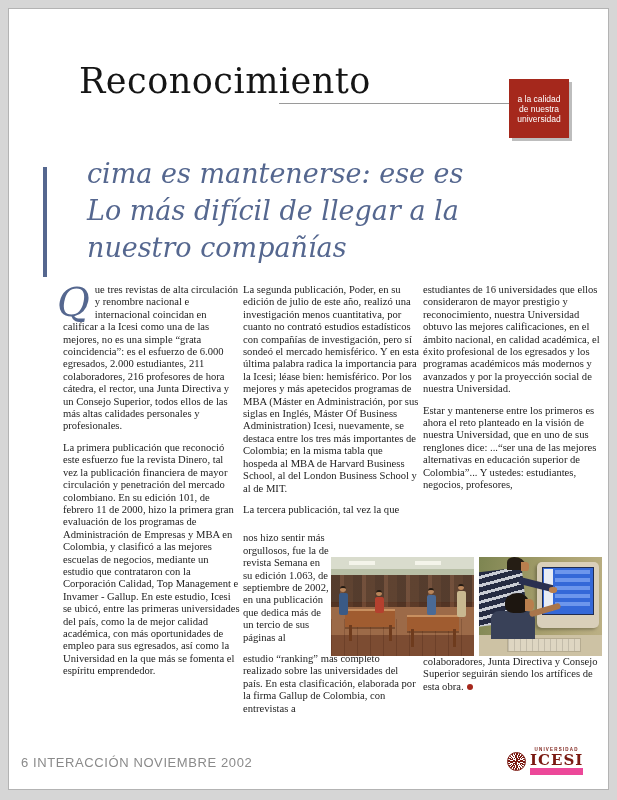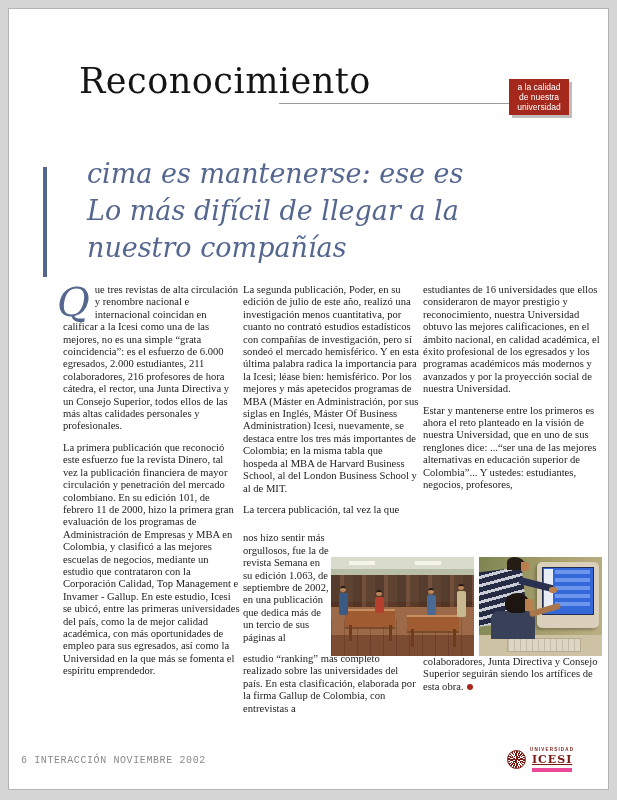--- a/index.html
+++ b/index.html
@@ -1,21 +1,21 @@
 <!DOCTYPE html>
 <html><head>
 <meta charset="utf-8">
 <style>
   html,body{margin:0;padding:0;width:617px;height:800px;overflow:hidden;background:#d6d6d6;font-family:"Liberation Serif",serif;}
   .page{position:absolute;left:8px;top:8px;width:599px;height:780px;background:#ffffff;border:1px solid #b3b3b3;}
 
   
   .title{position:absolute;left:70px;top:52px;font-family:"DejaVu Serif",serif;font-size:35px;color:#151515;letter-spacing:.5px;}
   .hrule{position:absolute;left:270px;top:94px;width:232px;height:1px;background:#9a9a9a;}
-  .badge{position:absolute;left:500px;top:70px;width:60px;height:36px;background:#a5281c;box-shadow:3px 3px 0 #bdbdbd;color:#fff;font-family:"Liberation Sans",sans-serif;font-size:8.5px;line-height:10px;text-align:center;display:flex;flex-direction:column;justify-content:center;}
+  .badge{position:absolute;left:500px;top:70px;width:60px;height:59px;background:#a5281c;box-shadow:3px 3px 0 #bdbdbd;color:#fff;font-family:"Liberation Sans",sans-serif;font-size:8.5px;line-height:10px;text-align:center;display:flex;flex-direction:column;justify-content:center;}
 
   
   .vbar{position:absolute;left:34px;top:158px;width:4px;height:110px;background:#55678f;}
   .subtitle{position:absolute;left:78px;top:146px;font-family:"DejaVu Serif",serif;font-style:italic;font-size:27px;line-height:37px;color:#55678f;}
 
   
   .col{position:absolute;top:275px;width:177px;font-size:10.6px;line-height:12.4px;color:#222;}
   .col p{margin:0 0 9px 0;}
   .col-1{left:54px;}
   .col-2{left:234px;}
@@ -48,26 +48,26 @@
   .pr-face1{left:42px;top:5px;width:8px;height:9px;background:#b97f4e;border-radius:0 40% 40% 0;}
   .pr-torso1{left:-6px;top:13px;width:52px;height:54px;background:repeating-linear-gradient(172deg,#252b42 0 5px,#c9ccd4 5px 8px);transform:rotate(-7deg);}
   .pr-arm1{left:40px;top:24px;width:34px;height:7px;background:#2a3050;transform:rotate(14deg);}
   .pr-hand1{left:70px;top:30px;width:8px;height:6px;background:#b97f4e;border-radius:40%;}
   .pr-hair2{left:26px;top:36px;width:24px;height:20px;background:#1d1610;border-radius:50% 50% 35% 35%;}
   .pr-face2{left:46px;top:42px;width:9px;height:12px;background:#b97f4e;border-radius:0 45% 45% 0;}
   .pr-body2{left:12px;top:54px;width:44px;height:28px;background:#394158;border-radius:8px 8px 0 0;}
   .pr-arm2{left:50px;top:50px;width:32px;height:6px;background:#a9754a;transform:rotate(-16deg);border-radius:3px;}
 
   
-  .footer-note{position:absolute;left:12px;top:746px;font-family:Liberation Mono, monospace;font-size:10px;letter-spacing:.6px;color:#8a8a8a;}
+  .footer-note{position:absolute;left:12px;top:746px;font-family:Liberation Sans, sans-serif;font-size:13px;letter-spacing:.6px;color:#8a8a8a;}
   .logo{position:absolute;left:498px;top:738px;display:flex;align-items:center;gap:4px;color:#7a1a12;}
   .logo-emblem{width:19px;height:19px;border-radius:50%;border:1.5px solid #7a1a12;box-sizing:border-box;background:repeating-conic-gradient(#7a1a12 0 9deg,#fff 9deg 18deg);}
   .logo-text{display:flex;flex-direction:column;align-items:center;}
   .logo-top{font-family:"Liberation Sans",sans-serif;font-size:4.5px;letter-spacing:1.2px;font-weight:bold;}
-  .logo-name{font-family:"DejaVu Serif",serif;font-size:11px;font-weight:bold;letter-spacing:1px;border-bottom:4px solid #ec4899;line-height:16px;text-decoration:underline;}
+  .logo-name{font-family:"DejaVu Serif",serif;font-size:15px;font-weight:bold;letter-spacing:1px;border-bottom:7px solid #ec4899;line-height:16px;}
 </style>
 </head>
 <body>
 
 <div class="page">
 
   <div class="title">Reconocimiento</div>
   <div class="hrule"></div>
   <div class="badge">
     <div>a la calidad</div>

